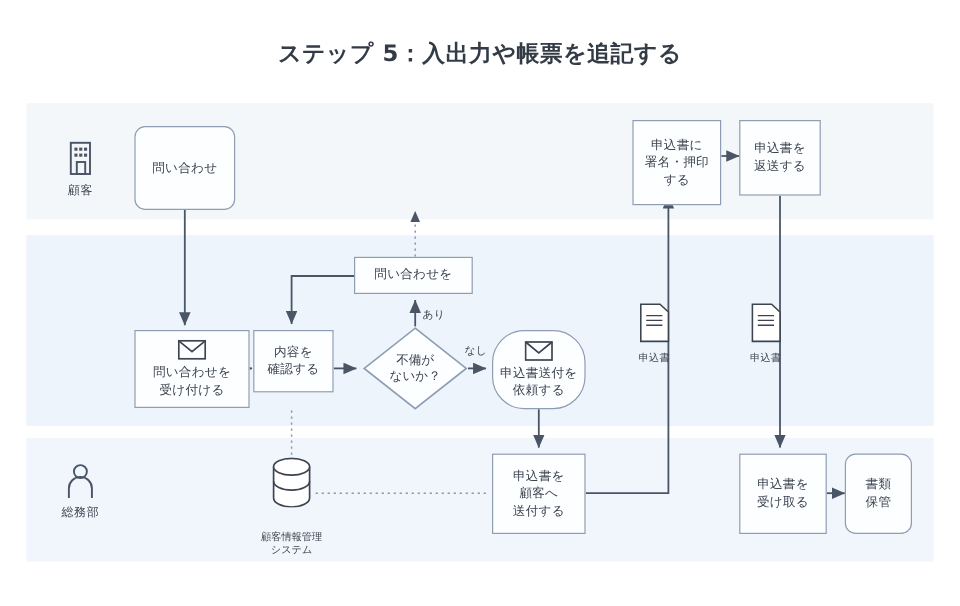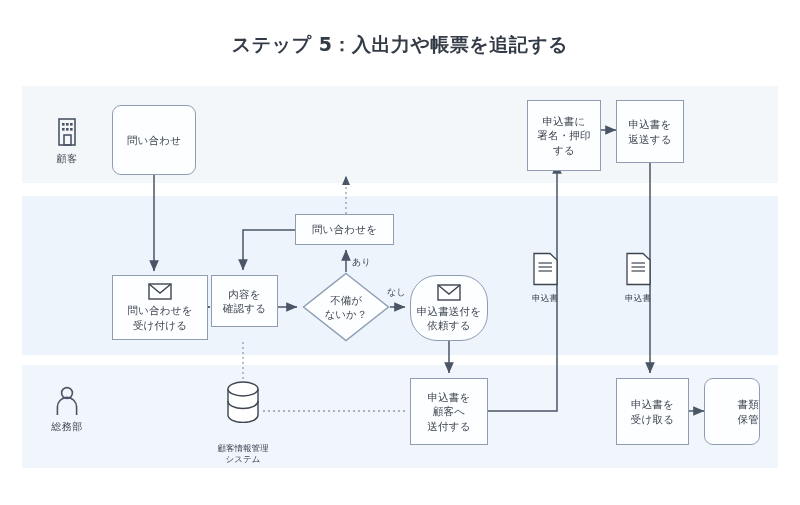--- a/index.html
+++ b/index.html
@@ -242,18 +242,18 @@
     <div class="txt">申込書を
 顧客へ
 送付する</div>
   </div>
 
   <div class="node" style="left:616px;top:378px;width:73px;height:67px;">
     <div class="txt">申込書を
 受け取る</div>
   </div>
 
-  <div class="node rounded" style="left:704px;top:378px;width:56px;height:67px;align-items:flex-end;">
+  <div class="node rounded" style="left:704px;top:378px;width:56px;height:67px;">
     <div class="txt">書類
 保管</div>
   </div>
 
 </div>
 
 </body></html>

